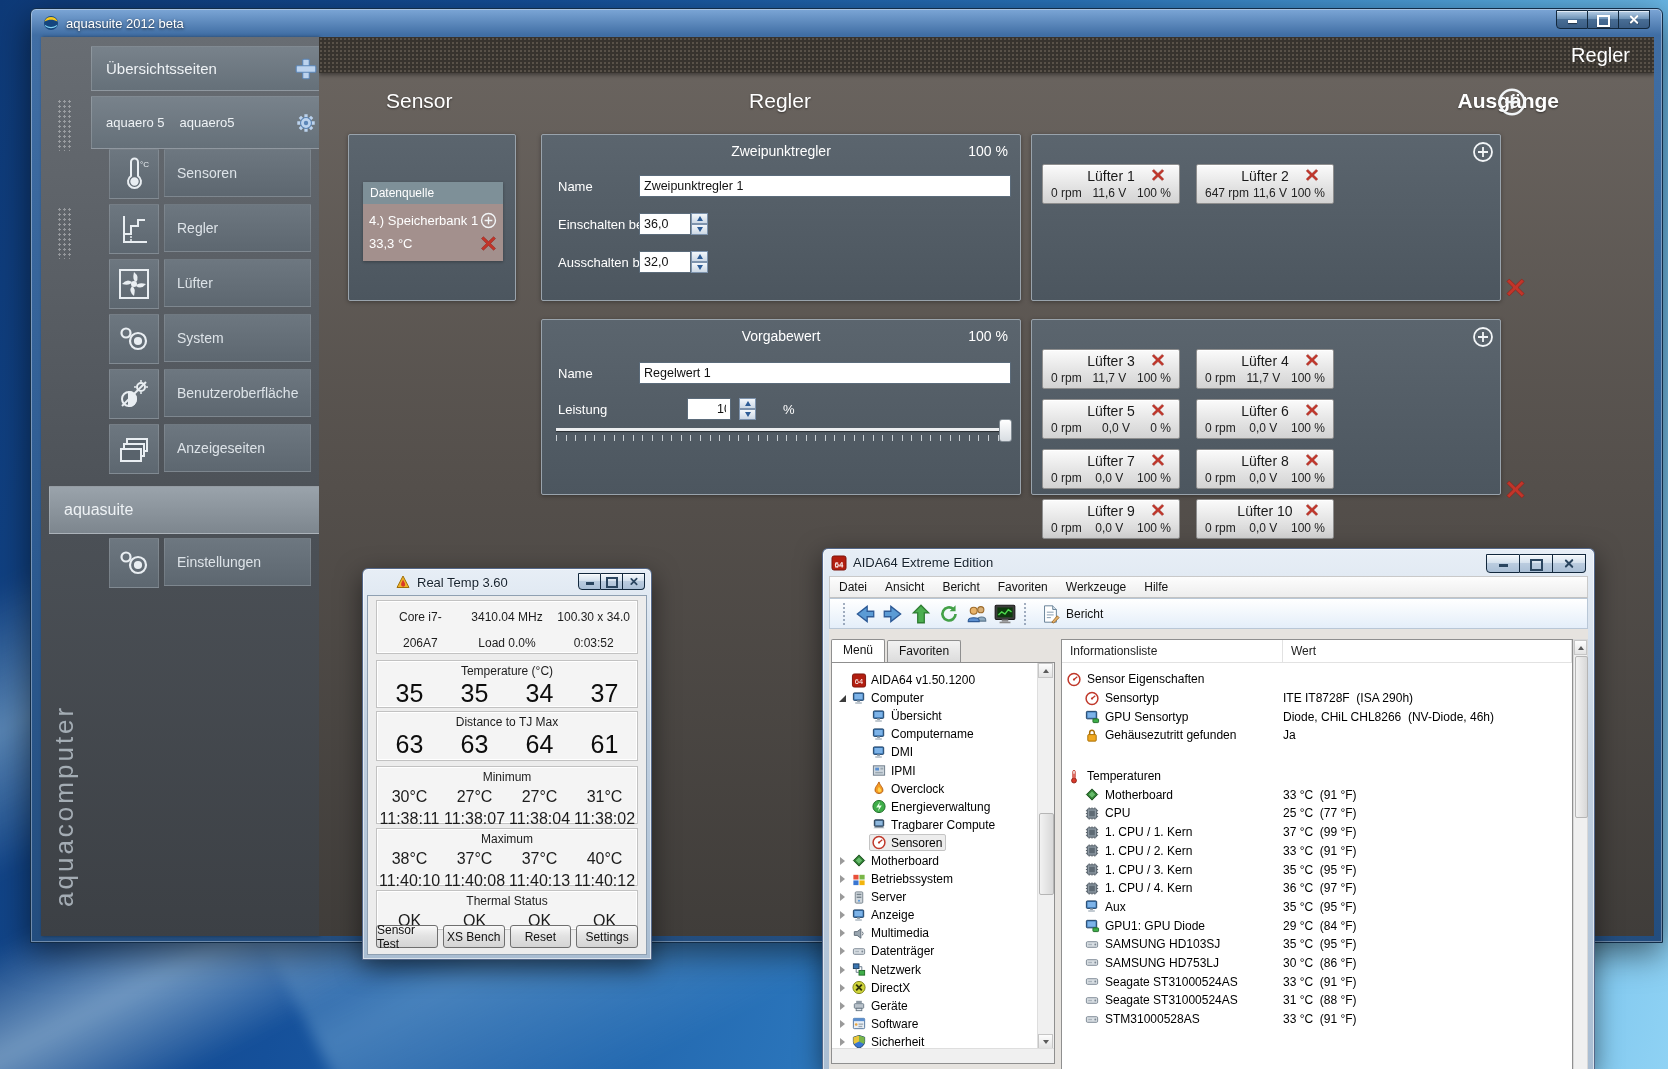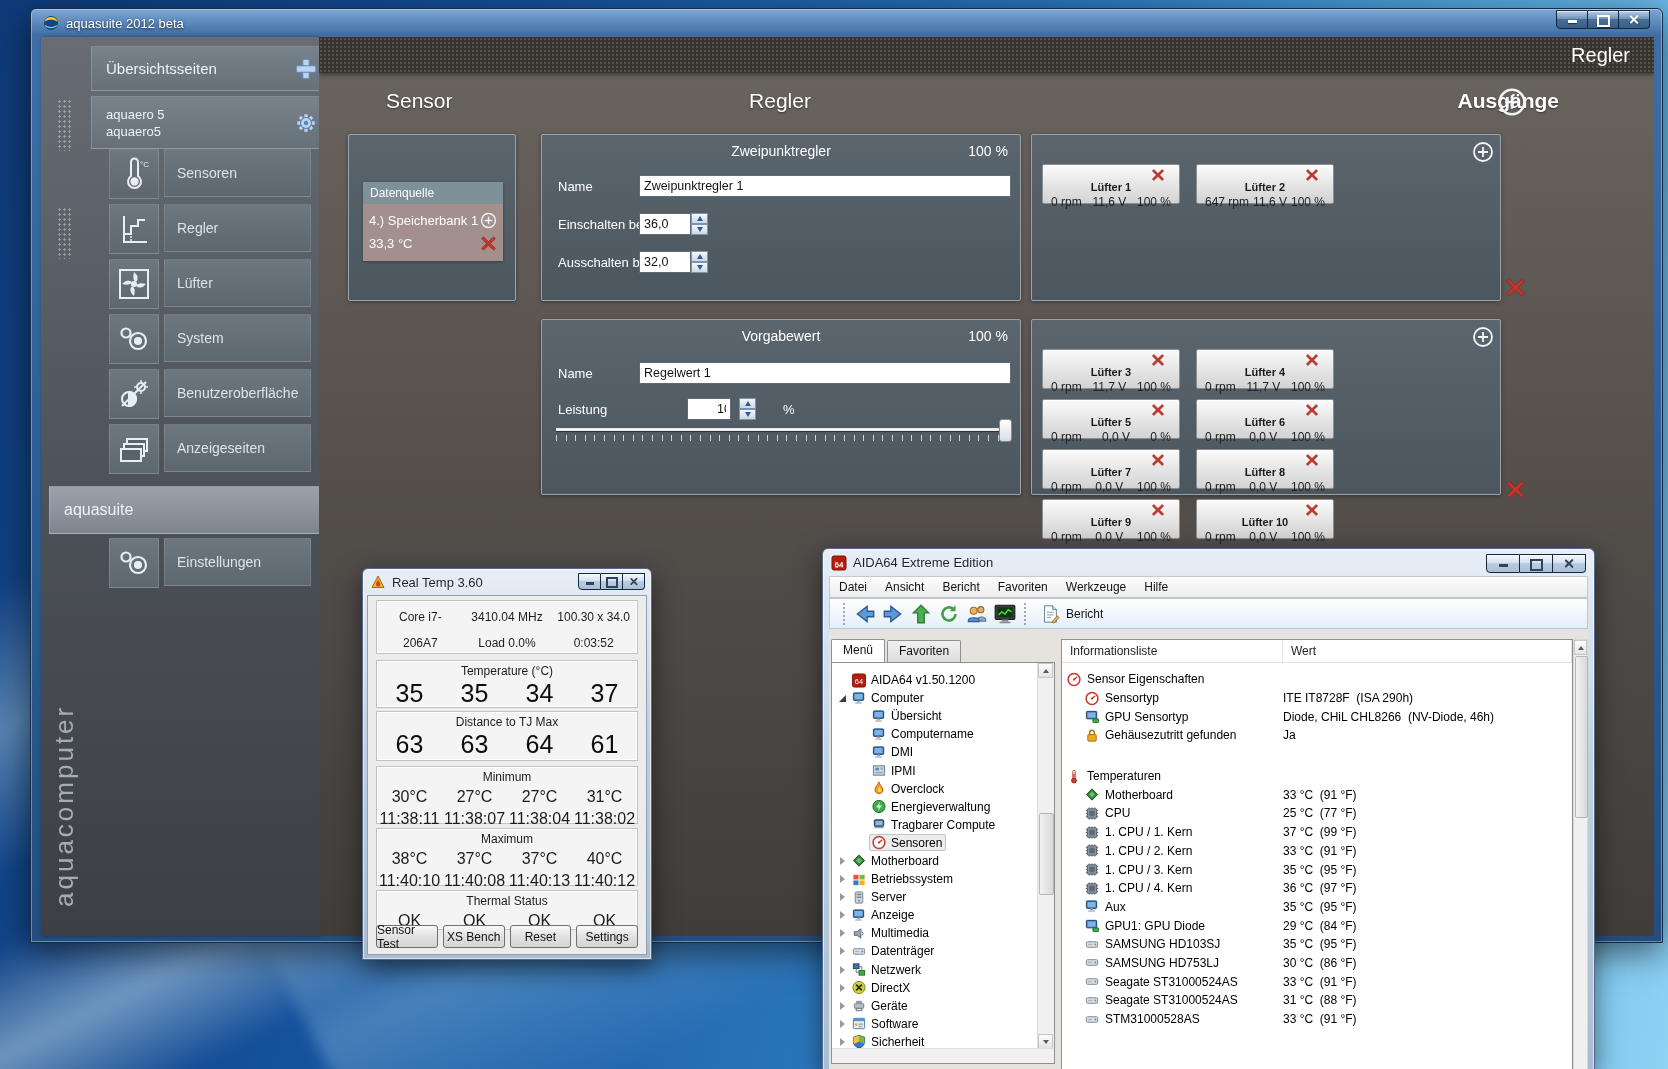--- a/index.html
+++ b/index.html
@@ -45,21 +45,21 @@
   #aquasuite .cb{width:30px;}
   .aq-body{position:absolute;left:10px;right:8px;top:28px;bottom:6px;display:flex;}
   .aq-side{width:278px;flex:none;position:relative;
      background:linear-gradient(#686d73,#4b5056 55%,#3c4045);box-shadow:1px 0 3px rgba(0,0,0,.4);}
   .grip{position:absolute;left:16px;width:14px;height:52px;
      background-image:radial-gradient(rgba(255,255,255,.35) 1px,transparent 1.2px);background-size:5px 5px;}
   .side-box{position:absolute;background:linear-gradient(#78828b,#657079);border:1px solid rgba(255,255,255,.18);
      color:#eef2f5;display:flex;align-items:center;}
   .sb-h1{left:50px;top:9px;width:220px;height:43px;font-size:15px;padding-left:14px;justify-content:space-between;}
   .sb-dev{left:50px;top:59px;width:220px;height:51px;font-size:13px;padding-left:14px;justify-content:space-between;}
-  .sb-dev .two{display:flex;flex-direction:column;line-height:17px;}
+  .sb-dev .two{display:flex;flex-direction:row;line-height:17px;gap:15px;}
   .side-box .ico{width:24px;height:24px;margin-right:8px;}
   #side-items,#side-items2{position:absolute;left:68px;width:202px;}
   #side-items{top:112px;}
   #side-items2{top:501px;}
   .side-item{display:flex;height:48px;margin-bottom:7px;cursor:default;}
   .side-ico{width:48px;height:48px;flex:none;background:linear-gradient(#6d7780,#5d6770);
      border:1px solid rgba(255,255,255,.15);display:flex;align-items:center;justify-content:center;}
   .side-ico svg{width:34px;height:34px;}
   .side-label{flex:1;margin-left:5px;background:linear-gradient(#6d7780,#5d6770);
      border:1px solid rgba(255,255,255,.12);color:#dde3e8;font-size:14px;display:flex;align-items:center;padding-left:12px;}
@@ -97,31 +97,31 @@
   .sl-handle{position:absolute;right:8px;top:99px;width:11px;height:21px;cursor:pointer;
      background:linear-gradient(#ffffff,#d8dde2);border:1px solid #828c94;border-radius:3px;}
   .dq{position:absolute;left:14px;top:47px;width:140px;box-shadow:0 1px 3px rgba(0,0,0,.3);}
   .dq-head{background:#7e9098;color:#fff;font-size:12px;padding:4px 7px;}
   .dq-body{background:#a3908d;color:#fff;font-size:13px;padding:5px 6px 6px;position:relative;}
   .dq-row{display:flex;align-items:center;justify-content:space-between;height:23px;}
   .dq .ico{width:17px;height:17px;}
   .fan-grid{position:absolute;left:10px;top:29px;right:30px;display:flex;flex-wrap:wrap;gap:10px 16px;}
   .fan-btn{width:136px;height:38px;background:linear-gradient(#fbfbfb,#e2e2e2 60%,#d3d3d3);
      border:1px solid #8e8e8e;border-radius:2px;position:relative;box-shadow:inset 0 1px 0 #fff;cursor:pointer;}
-  .fan-title{text-align:center;font-size:11px;font-weight:bold;color:#1a1a1a;margin-top:16px;}
+  .fan-title{text-align:center;font-size:14px;font-weight:normal;color:#1a1a1a;margin-top:3px;}
   .fan-x{position:absolute;top:3px;right:14px;width:14px;height:14px;cursor:pointer;}
   .fan-row{display:flex;justify-content:space-between;padding:2px 8px 0;font-size:12px;color:#222;}
   .add-sm{position:absolute;top:6px;right:6px;width:22px;height:22px;cursor:pointer;}
   .del-big{position:absolute;width:21px;height:21px;cursor:pointer;}
   
   #realtemp{left:362px;top:568px;width:288px;height:390px;
      background:linear-gradient(#e7eef6,#c2d1e1 40%,#a9bdd2);border:1px solid #54688a;
      box-shadow:inset 0 0 0 1px rgba(255,255,255,.55),0 8px 26px rgba(0,0,0,.5);}
-  .lt-titlebar{position:absolute;top:0;left:0;right:0;height:26px;display:flex;align-items:center;gap:6px;
-     padding-left:7px;color:#16222e;font-size:13px;text-shadow:0 1px 0 rgba(255,255,255,.7);}
+  .lt-titlebar{position:absolute;top:0;left:16px;right:0;height:26px;display:flex;align-items:center;gap:6px;
+     padding-left:16px;color:#16222e;font-size:13px;text-shadow:0 1px 0 rgba(255,255,255,.7);}
   .lt-titlebar .ico{width:16px;height:16px;}
   #realtemp .caps{right:6px;top:4px;}
   #realtemp .cb{width:21px;height:15px;}
   #realtemp .g-min{margin-top:8px;width:8px;}
   #realtemp .g-max{width:8px;height:7px;margin-top:3px;}
   #realtemp .g-x{transform:scale(.85);margin-top:2px;}
   .rt-body{position:absolute;left:4px;right:4px;top:26px;bottom:4px;background:#ececec;border:1px solid #8fa0b2;}
   .rt-sec{position:absolute;left:8px;right:8px;border:1px solid #c2c2c2;background:#f4f4f4;box-shadow:inset 0 0 0 1px #fff;}
   .rt-label{text-align:center;font-size:12px;color:#1c1c1c;margin-top:3px;}
   .rt-cols{display:flex;}

